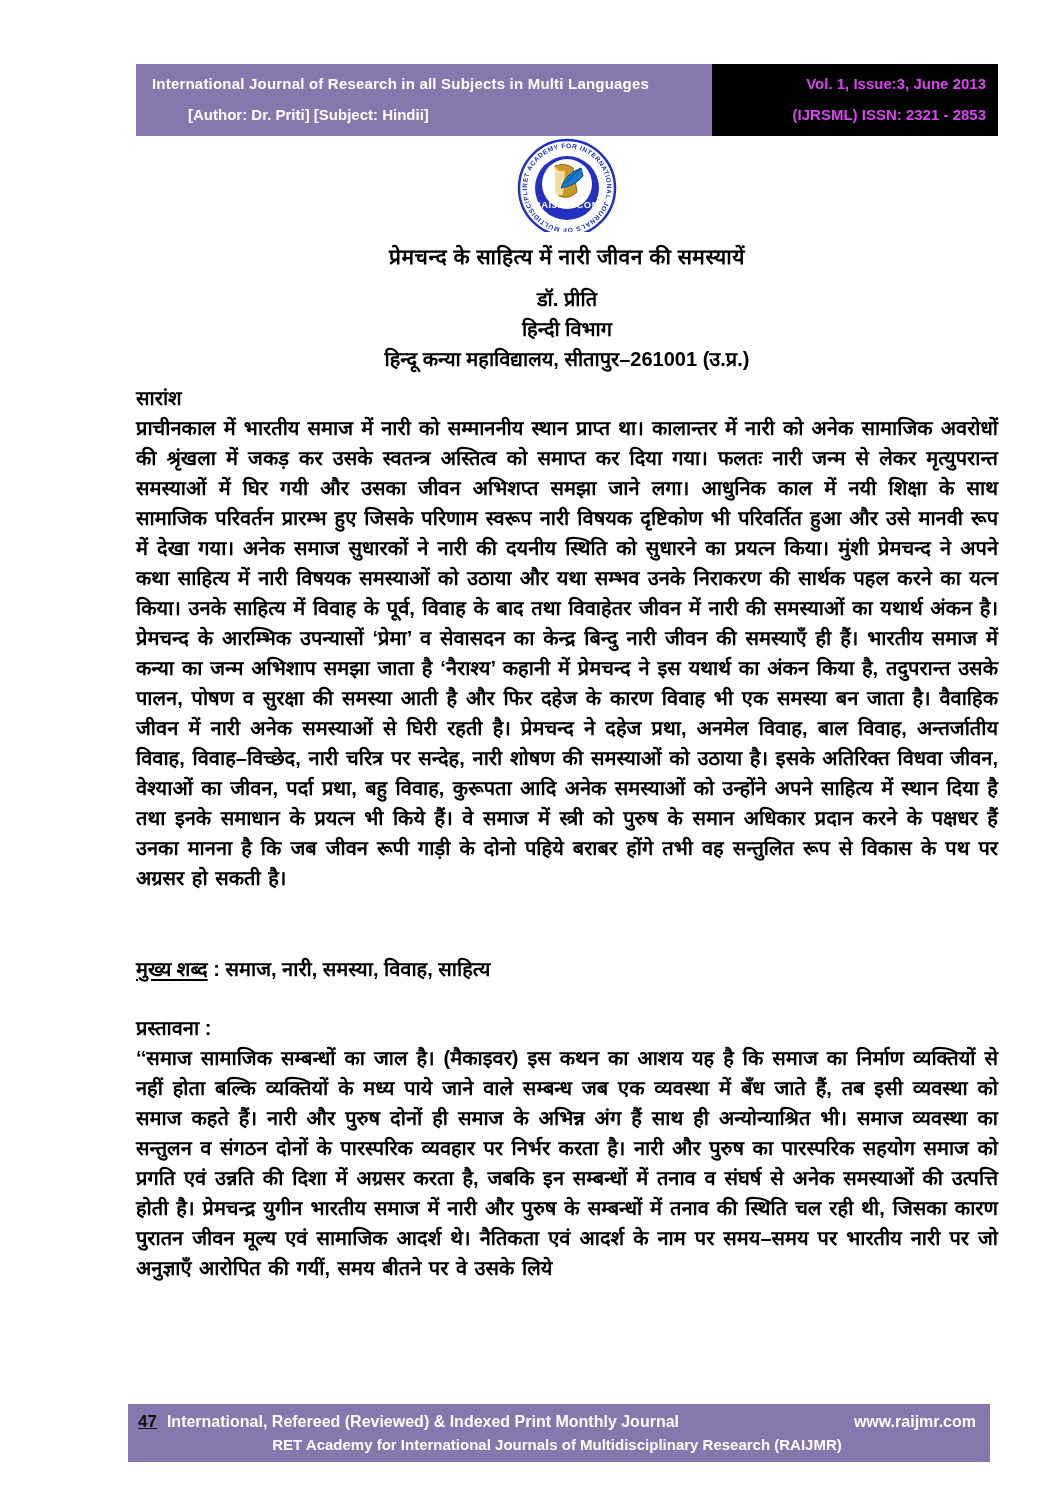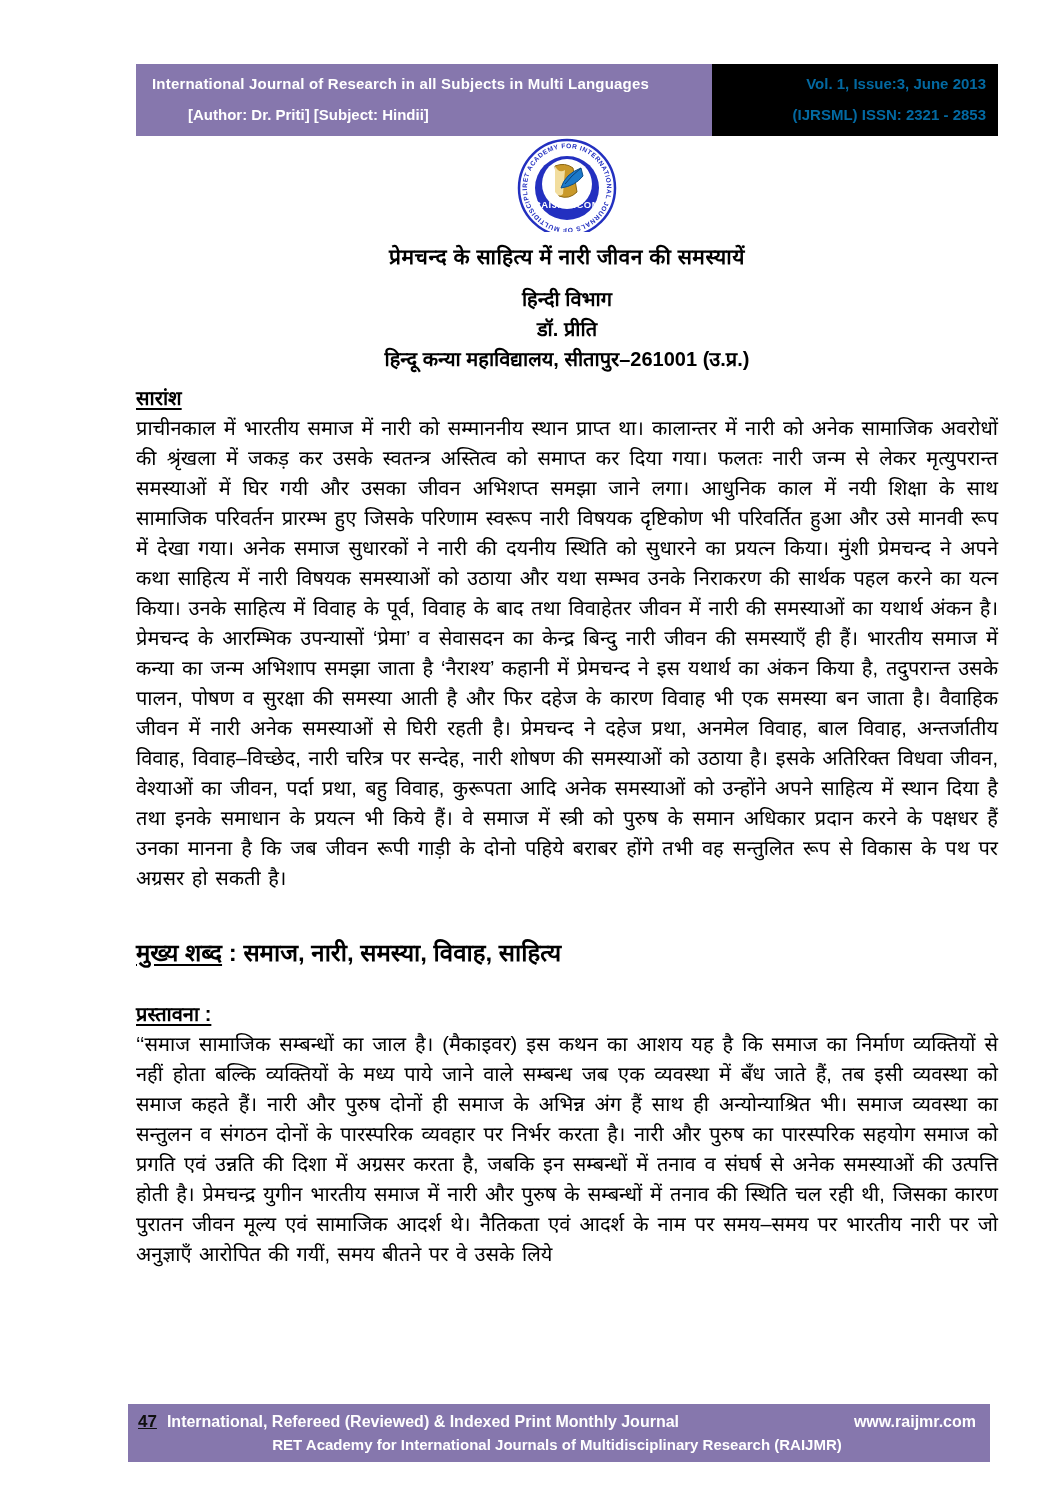--- a/index.html
+++ b/index.html
@@ -13,47 +13,47 @@
 
   
   .header-row { display:flex; width:100%; }
   .header-left {
     flex:1; background:var(--band-purple,#8677AD); color:#fff;
     padding:11px 16px 13px 16px;
   }
   .header-left .hl1 { font-size:15px; font-weight:bold; letter-spacing:.2px; }
   .header-left .hl2 { font-size:15px; font-weight:bold; margin-top:14px;padding-left:36px; }
   .header-right {
-    width:286px; background:var(--band-black,#000); color:#0369a1;
+    width:286px; background:var(--band-black,#000); color:#d946ef;
     text-align:right; padding:11px 12px 13px 10px;
   }
   .header-right .hr1 { font-size:15px; font-weight:bold; }
   .header-right .hr2 { font-size:15px; font-weight:bold; margin-top:14px; }
 
   
   .logo-wrap { text-align:center; height:96px; overflow:hidden; }
 
   
   .article-title {
     text-align:center; font-size:21px; font-weight:bold; margin-top:10px;
     letter-spacing:.5px;
   }
   .byline { text-align:center; font-size:20px; font-weight:bold; line-height:30px; }
   .byline-block { margin-top:14px; }
 
   
   .sec-heading {
-    font-size:20px; font-weight:bold; text-decoration:underline;
+    font-size:20px; font-weight:bold; 
     text-underline-offset:3px; margin-top:10px;
   }
   .para {
-    font-size:20px; font-weight:normal; line-height:30px;
+    font-size:20px; font-weight:bold; line-height:30px;
     text-align:justify; margin-top:2px; word-spacing:2px;
   }
-  .keywords-line { margin-top:42px; font-size:24px; font-weight:bold; }
+  .keywords-line { margin-top:62px; font-size:20px; font-weight:bold; }
   .keywords-line .kw-label { text-decoration:underline; text-underline-offset:3px; }
   .intro-heading { margin-top:32px; }
 
   
   .footer {
     position:absolute; left:128px; top:1404px; width:862px;
     background:var(--band-purple,#8677AD); color:#fff; padding:8px 14px 9px 10px;
   }
   .footer-line1 { display:flex; align-items:baseline; }
   .footer-pageno { color:#101010; font-weight:bold; font-size:17px; margin-right:10px;text-decoration:underline; }
@@ -94,22 +94,22 @@
           <path d="M 14,-20 Q -2,-14 -6,0 Q 8,-2 16,-12 Z" fill="#1b79c9" stroke="#0d4e8a" stroke-width="1"></path>
           <path d="M 14,-20 Q 4,-12 -2,-4" fill="none" stroke="#0d3f74" stroke-width="1"></path>
         </g>
         <text class="logo-center-text" x="0" y="20" text-anchor="middle">RAIJMR.COM</text>
       </g>
     </svg>
   </div>
 
   <h1 class="article-title">प्रेमचन्द के साहित्य में नारी जीवन की समस्यायें</h1>
   <div class="byline-block">
+    <div class="byline">डॉ. प्रीति</div>
     <div class="byline">हिन्दी विभाग</div>
-    <div class="byline">डॉ. प्रीति</div>
     <div class="byline">हिन्दू कन्या महाविद्यालय, सीतापुर–261001 (उ.प्र.)</div>
   </div>
 
   <div class="sec-heading">सारांश</div>
   <p class="para">प्राचीनकाल में भारतीय समाज में नारी को सम्माननीय स्थान प्राप्त था। कालान्तर में नारी को अनेक सामाजिक अवरोधों की श्रृंखला में जकड़ कर उसके स्वतन्त्र अस्तित्व को समाप्त कर दिया गया। फलतः नारी जन्म से लेकर मृत्युपरान्त समस्याओं में घिर गयी और उसका जीवन अभिशप्त समझा जाने लगा। आधुनिक काल में नयी शिक्षा के साथ सामाजिक परिवर्तन प्रारम्भ हुए जिसके परिणाम स्वरूप नारी विषयक दृष्टिकोण भी परिवर्तित हुआ और उसे मानवी रूप में देखा गया। अनेक समाज सुधारकों ने नारी की दयनीय स्थिति को सुधारने का प्रयत्न किया। मुंशी प्रेमचन्द ने अपने कथा साहित्य में नारी विषयक समस्याओं को उठाया और यथा सम्भव उनके निराकरण की सार्थक पहल करने का यत्न किया। उनके साहित्य में विवाह के पूर्व, विवाह के बाद तथा विवाहेतर जीवन में नारी की समस्याओं का यथार्थ अंकन है। प्रेमचन्द के आरम्भिक उपन्यासों ‘प्रेमा’ व सेवासदन का केन्द्र बिन्दु नारी जीवन की समस्याएँ ही हैं। भारतीय समाज में कन्या का जन्म अभिशाप समझा जाता है ‘नैराश्य’ कहानी में प्रेमचन्द ने इस यथार्थ का अंकन किया है, तदुपरान्त उसके पालन, पोषण व सुरक्षा की समस्या आती है और फिर दहेज के कारण विवाह भी एक समस्या बन जाता है। वैवाहिक जीवन में नारी अनेक समस्याओं से घिरी रहती है। प्रेमचन्द ने दहेज प्रथा, अनमेल विवाह, बाल विवाह, अन्तर्जातीय विवाह, विवाह–विच्छेद, नारी चरित्र पर सन्देह, नारी शोषण की समस्याओं को उठाया है। इसके अतिरिक्त विधवा जीवन, वेश्याओं का जीवन, पर्दा प्रथा, बहु विवाह, कुरूपता आदि अनेक समस्याओं को उन्होंने अपने साहित्य में स्थान दिया है तथा इनके समाधान के प्रयत्न भी किये हैं। वे समाज में स्त्री को पुरुष के समान अधिकार प्रदान करने के पक्षधर हैं उनका मानना है कि जब जीवन रूपी गाड़ी के दोनो पहिये बराबर होंगे तभी वह सन्तुलित रूप से विकास के पथ पर अग्रसर हो सकती है।</p>
 
   <div class="keywords-line"><span class="kw-label">मुख्य शब्द</span><span> : </span><span>समाज, नारी, समस्या, विवाह, साहित्य</span></div>
 
   <div class="sec-heading intro-heading">प्रस्तावना :</div>
   <p class="para">‘‘समाज सामाजिक सम्बन्धों का जाल है। (मैकाइवर)  इस कथन का आशय यह है कि समाज का निर्माण व्यक्तियों से नहीं होता बल्कि व्यक्तियों के मध्य पाये जाने वाले सम्बन्ध जब एक व्यवस्था में बँध जाते हैं, तब इसी व्यवस्था को समाज कहते हैं। नारी और पुरुष दोनों ही समाज के अभिन्न अंग हैं साथ ही अन्योन्याश्रित भी। समाज व्यवस्था का सन्तुलन व संगठन दोनों के पारस्परिक व्यवहार पर निर्भर करता है। नारी और पुरुष का पारस्परिक सहयोग समाज को प्रगति एवं उन्नति की दिशा में अग्रसर करता है, जबकि इन सम्बन्धों में तनाव व संघर्ष से अनेक समस्याओं की उत्पत्ति होती है। प्रेमचन्द्र युगीन भारतीय समाज में नारी और पुरुष के सम्बन्धों में तनाव की स्थिति चल रही थी, जिसका कारण पुरातन जीवन मूल्य एवं सामाजिक आदर्श थे। नैतिकता एवं आदर्श के नाम पर समय–समय पर भारतीय नारी पर जो अनुज्ञाएँ आरोपित की गयीं, समय बीतने पर वे उसके लिये</p>

